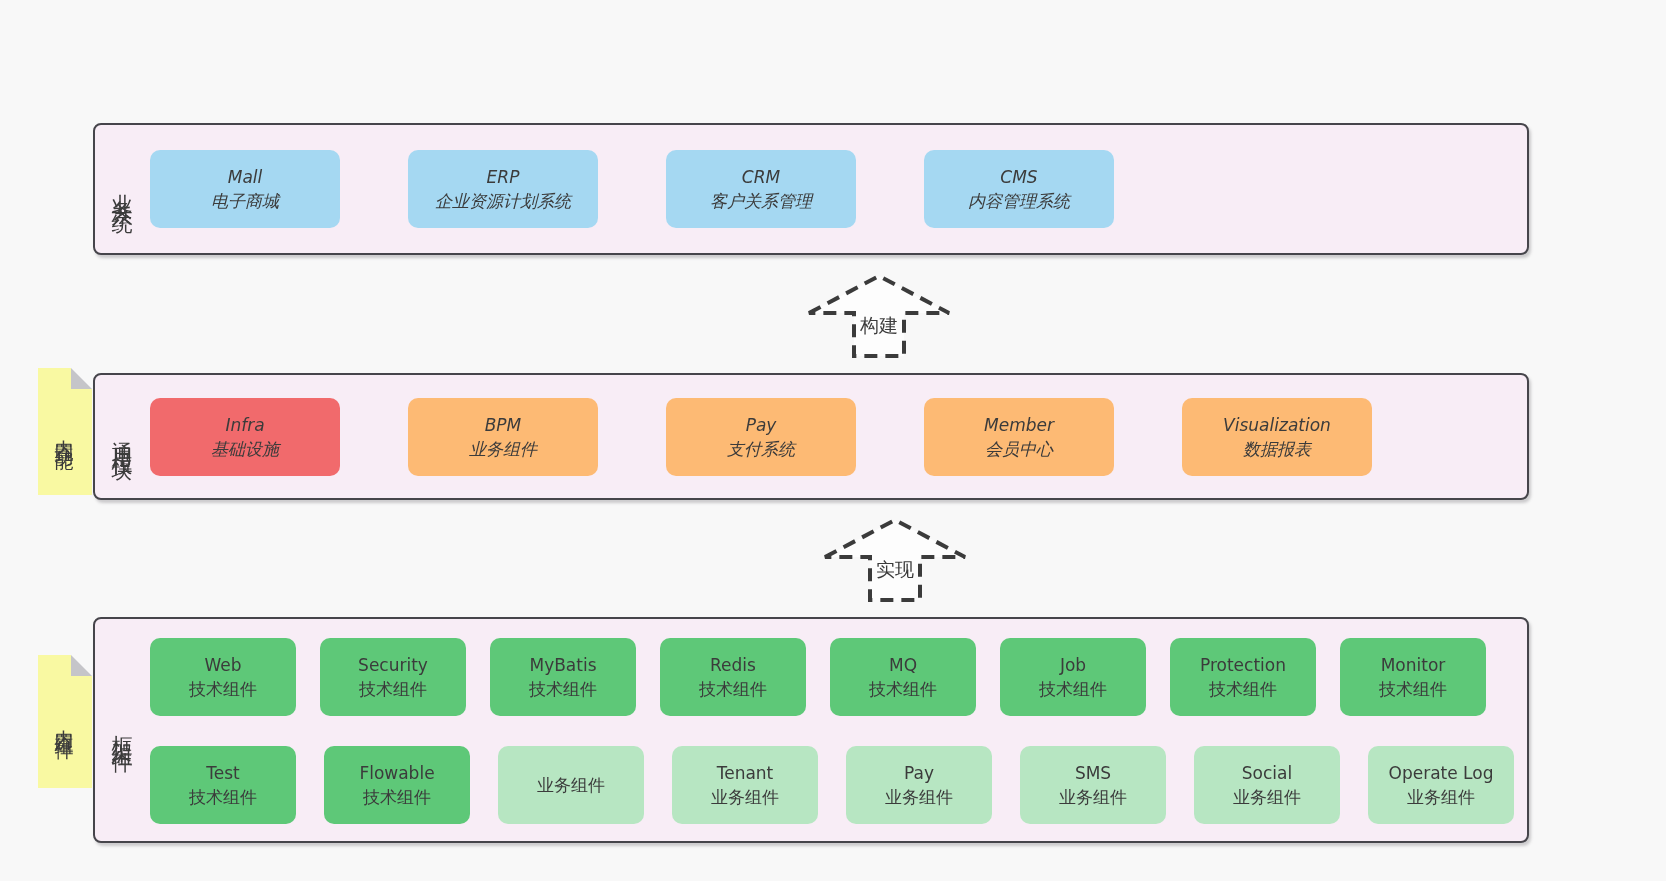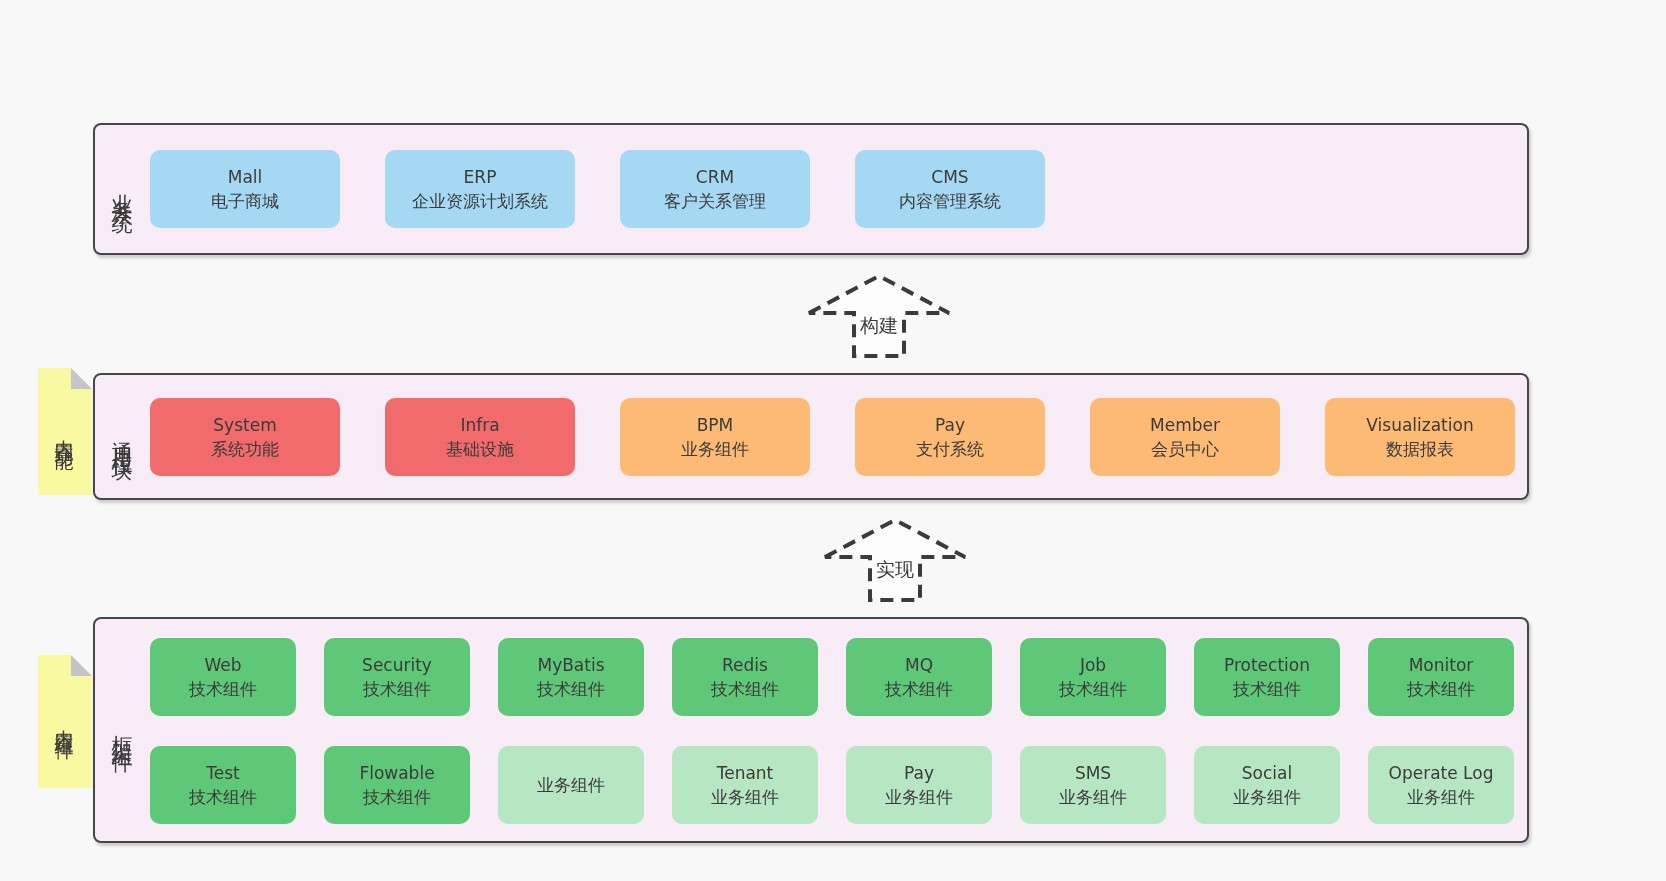--- a/index.html
+++ b/index.html
@@ -38,25 +38,25 @@
     letter-spacing: 6px;
     color: #3b3b3b;
     white-space: nowrap;
   }
 
   .row {
     position: absolute;
     left: 55px;
     display: flex;
   }
-  .row-6 { gap: 45px; }
+  .row-6 { gap: 68px; font-style: italic; }
   .row-8 { gap: 28px; }
   #layer-business  .row { top: 25px; }
   #layer-common    .row { top: 23px; }
-  #layer-framework .row.r1 { top: 19px; }
+  #layer-framework .row.r1 { top: 19px; gap: 24px; }
   #layer-framework .row.r2 { top: 127px; }
 
   .box {
     border-radius: 10px;
     display: flex;
     flex-direction: column;
     align-items: center;
     justify-content: center;
     text-align: center;
     font-size: 17px;
@@ -157,24 +157,20 @@
 
   <svg class="arrow" id="arrow-build" width="146" height="88" viewBox="0 0 146 88">
     <polygon points="3,41 73,4 143,41 98,41 98,84 48,84 48,41"></polygon>
     <text x="73" y="60">构建</text>
   </svg>
 
   <section class="container" id="layer-common">
     <div class="vlabel">通用模块</div>
     <div class="row row-6">
       <div class="box red w6">
-        <div>System</div>
-        <div>系统功能</div>
-      </div>
-      <div class="box red w6">
         <div>Infra</div>
         <div>基础设施</div>
       </div>
       <div class="box pink w6">
         <div>BPM</div>
         <div>业务组件</div>
       </div>
       <div class="box pink w6">
         <div>Pay</div>
         <div>支付系统</div>

